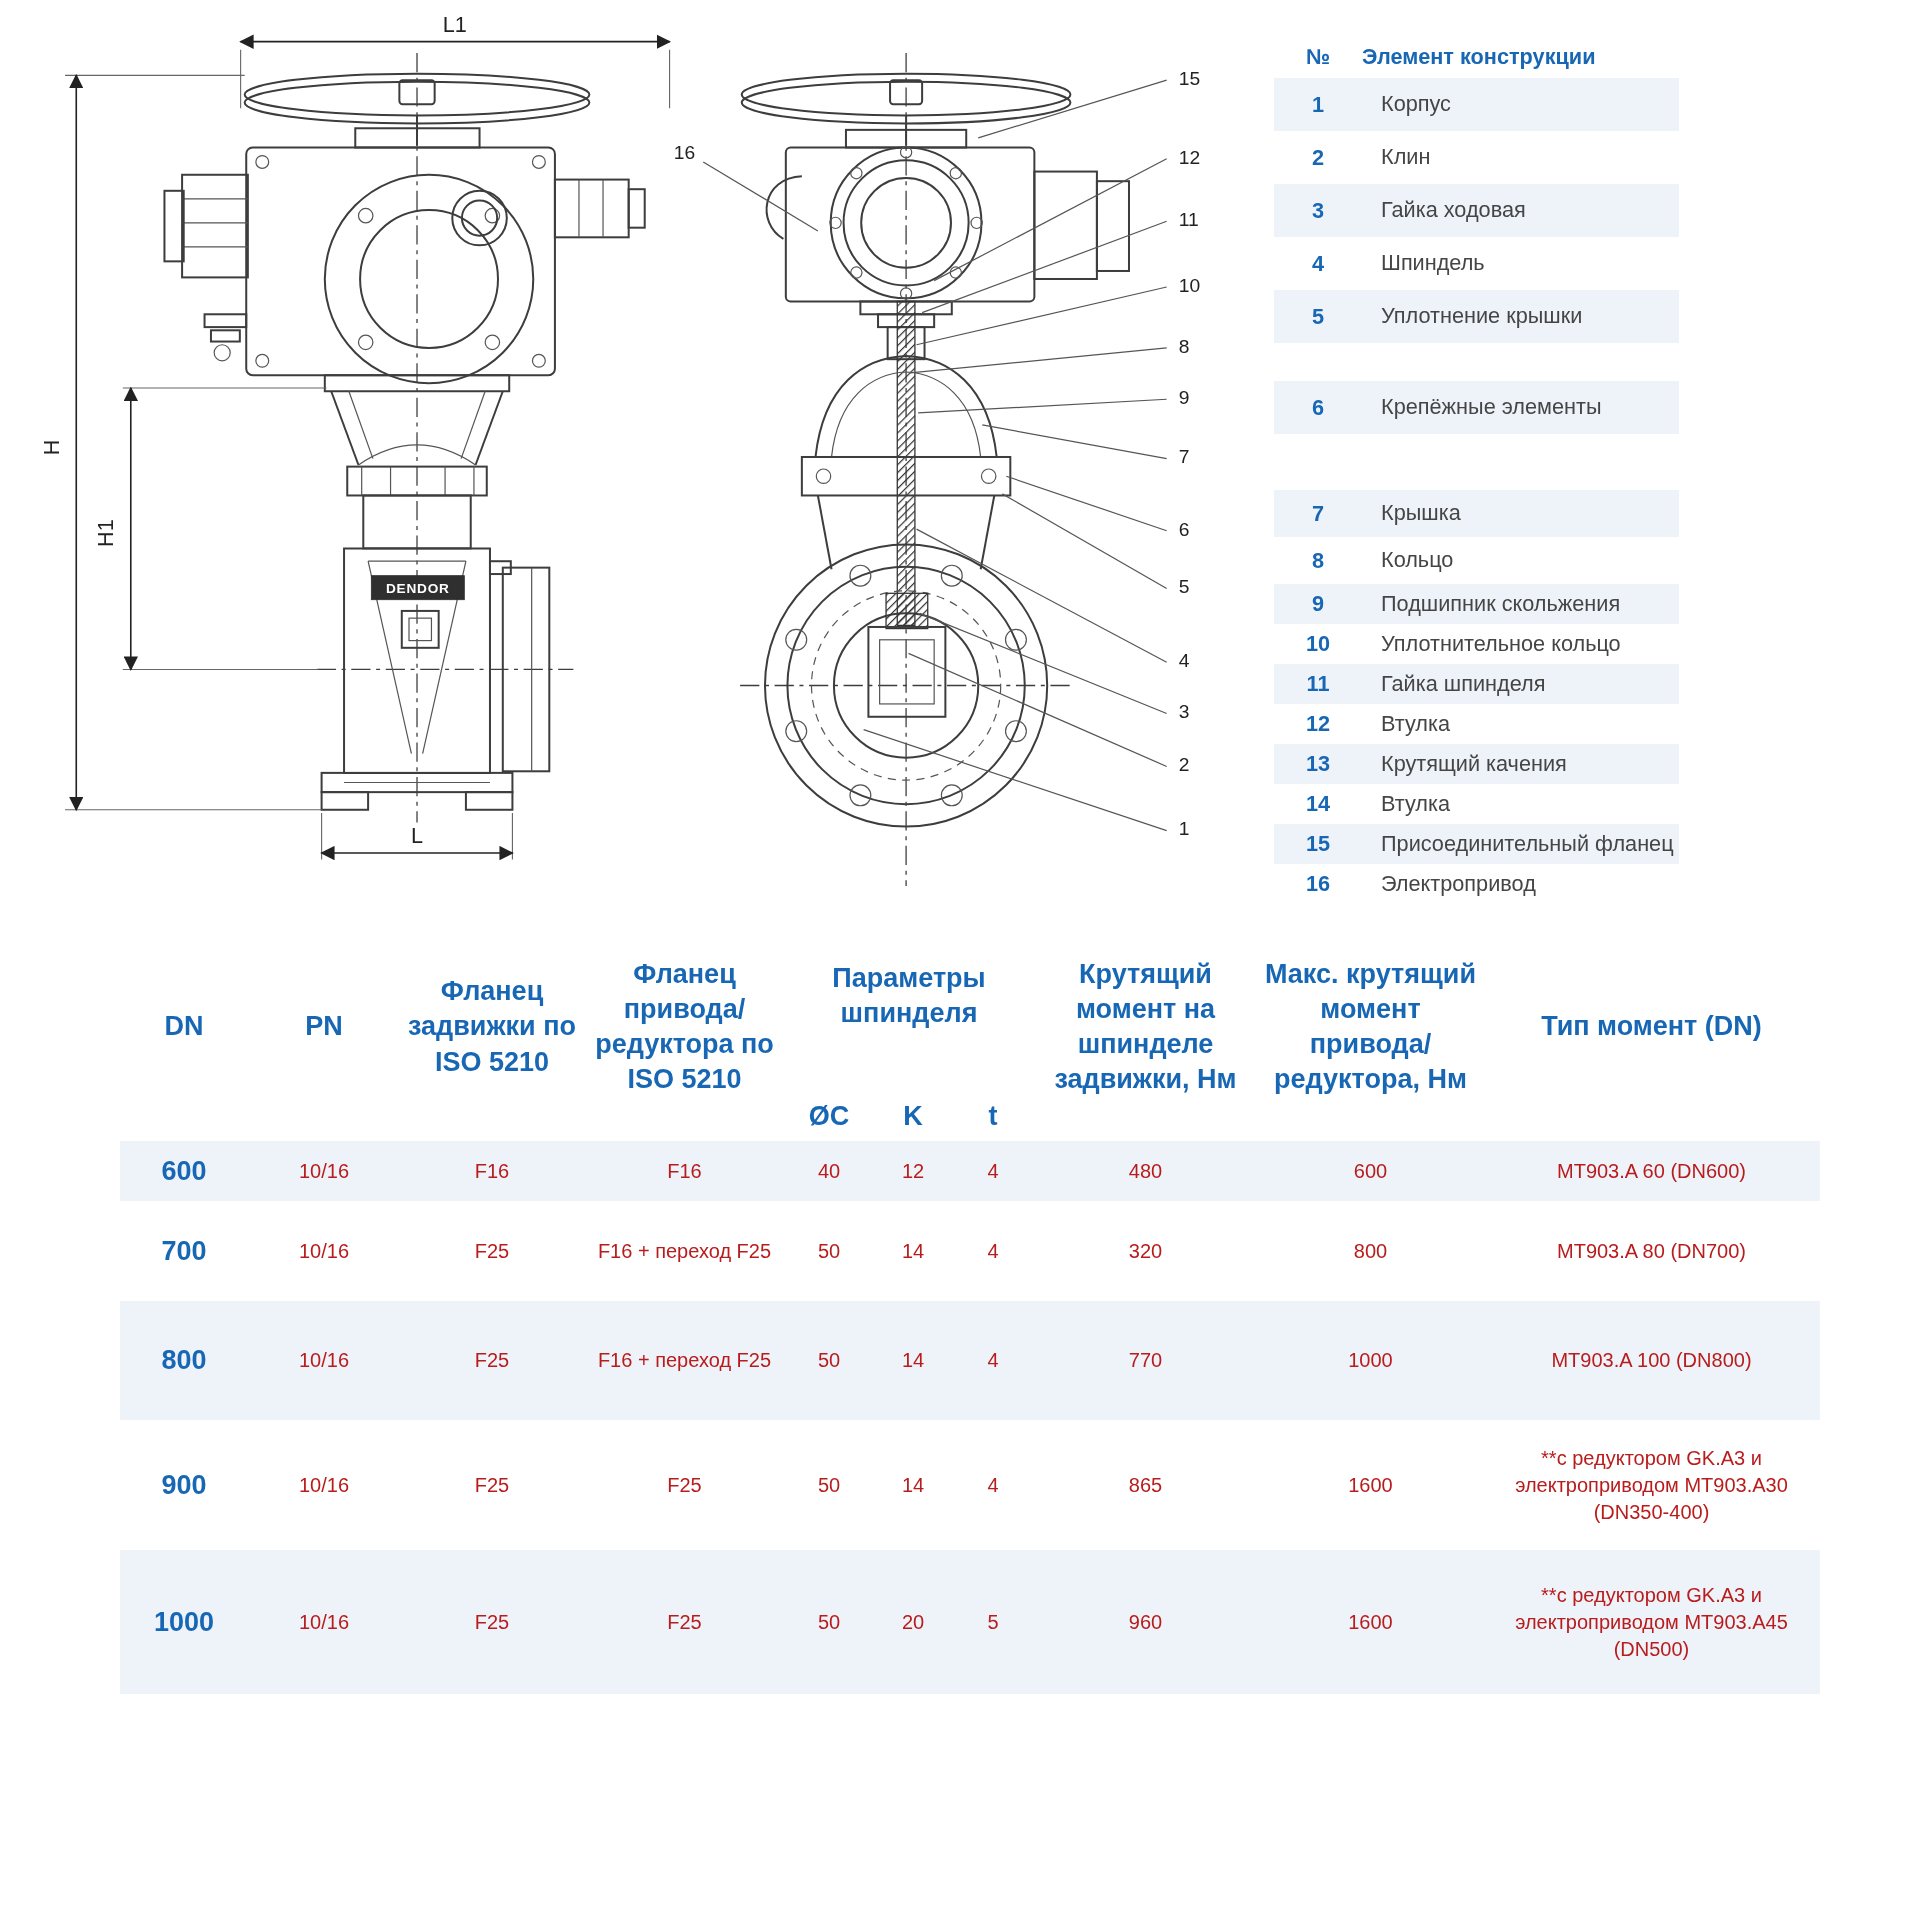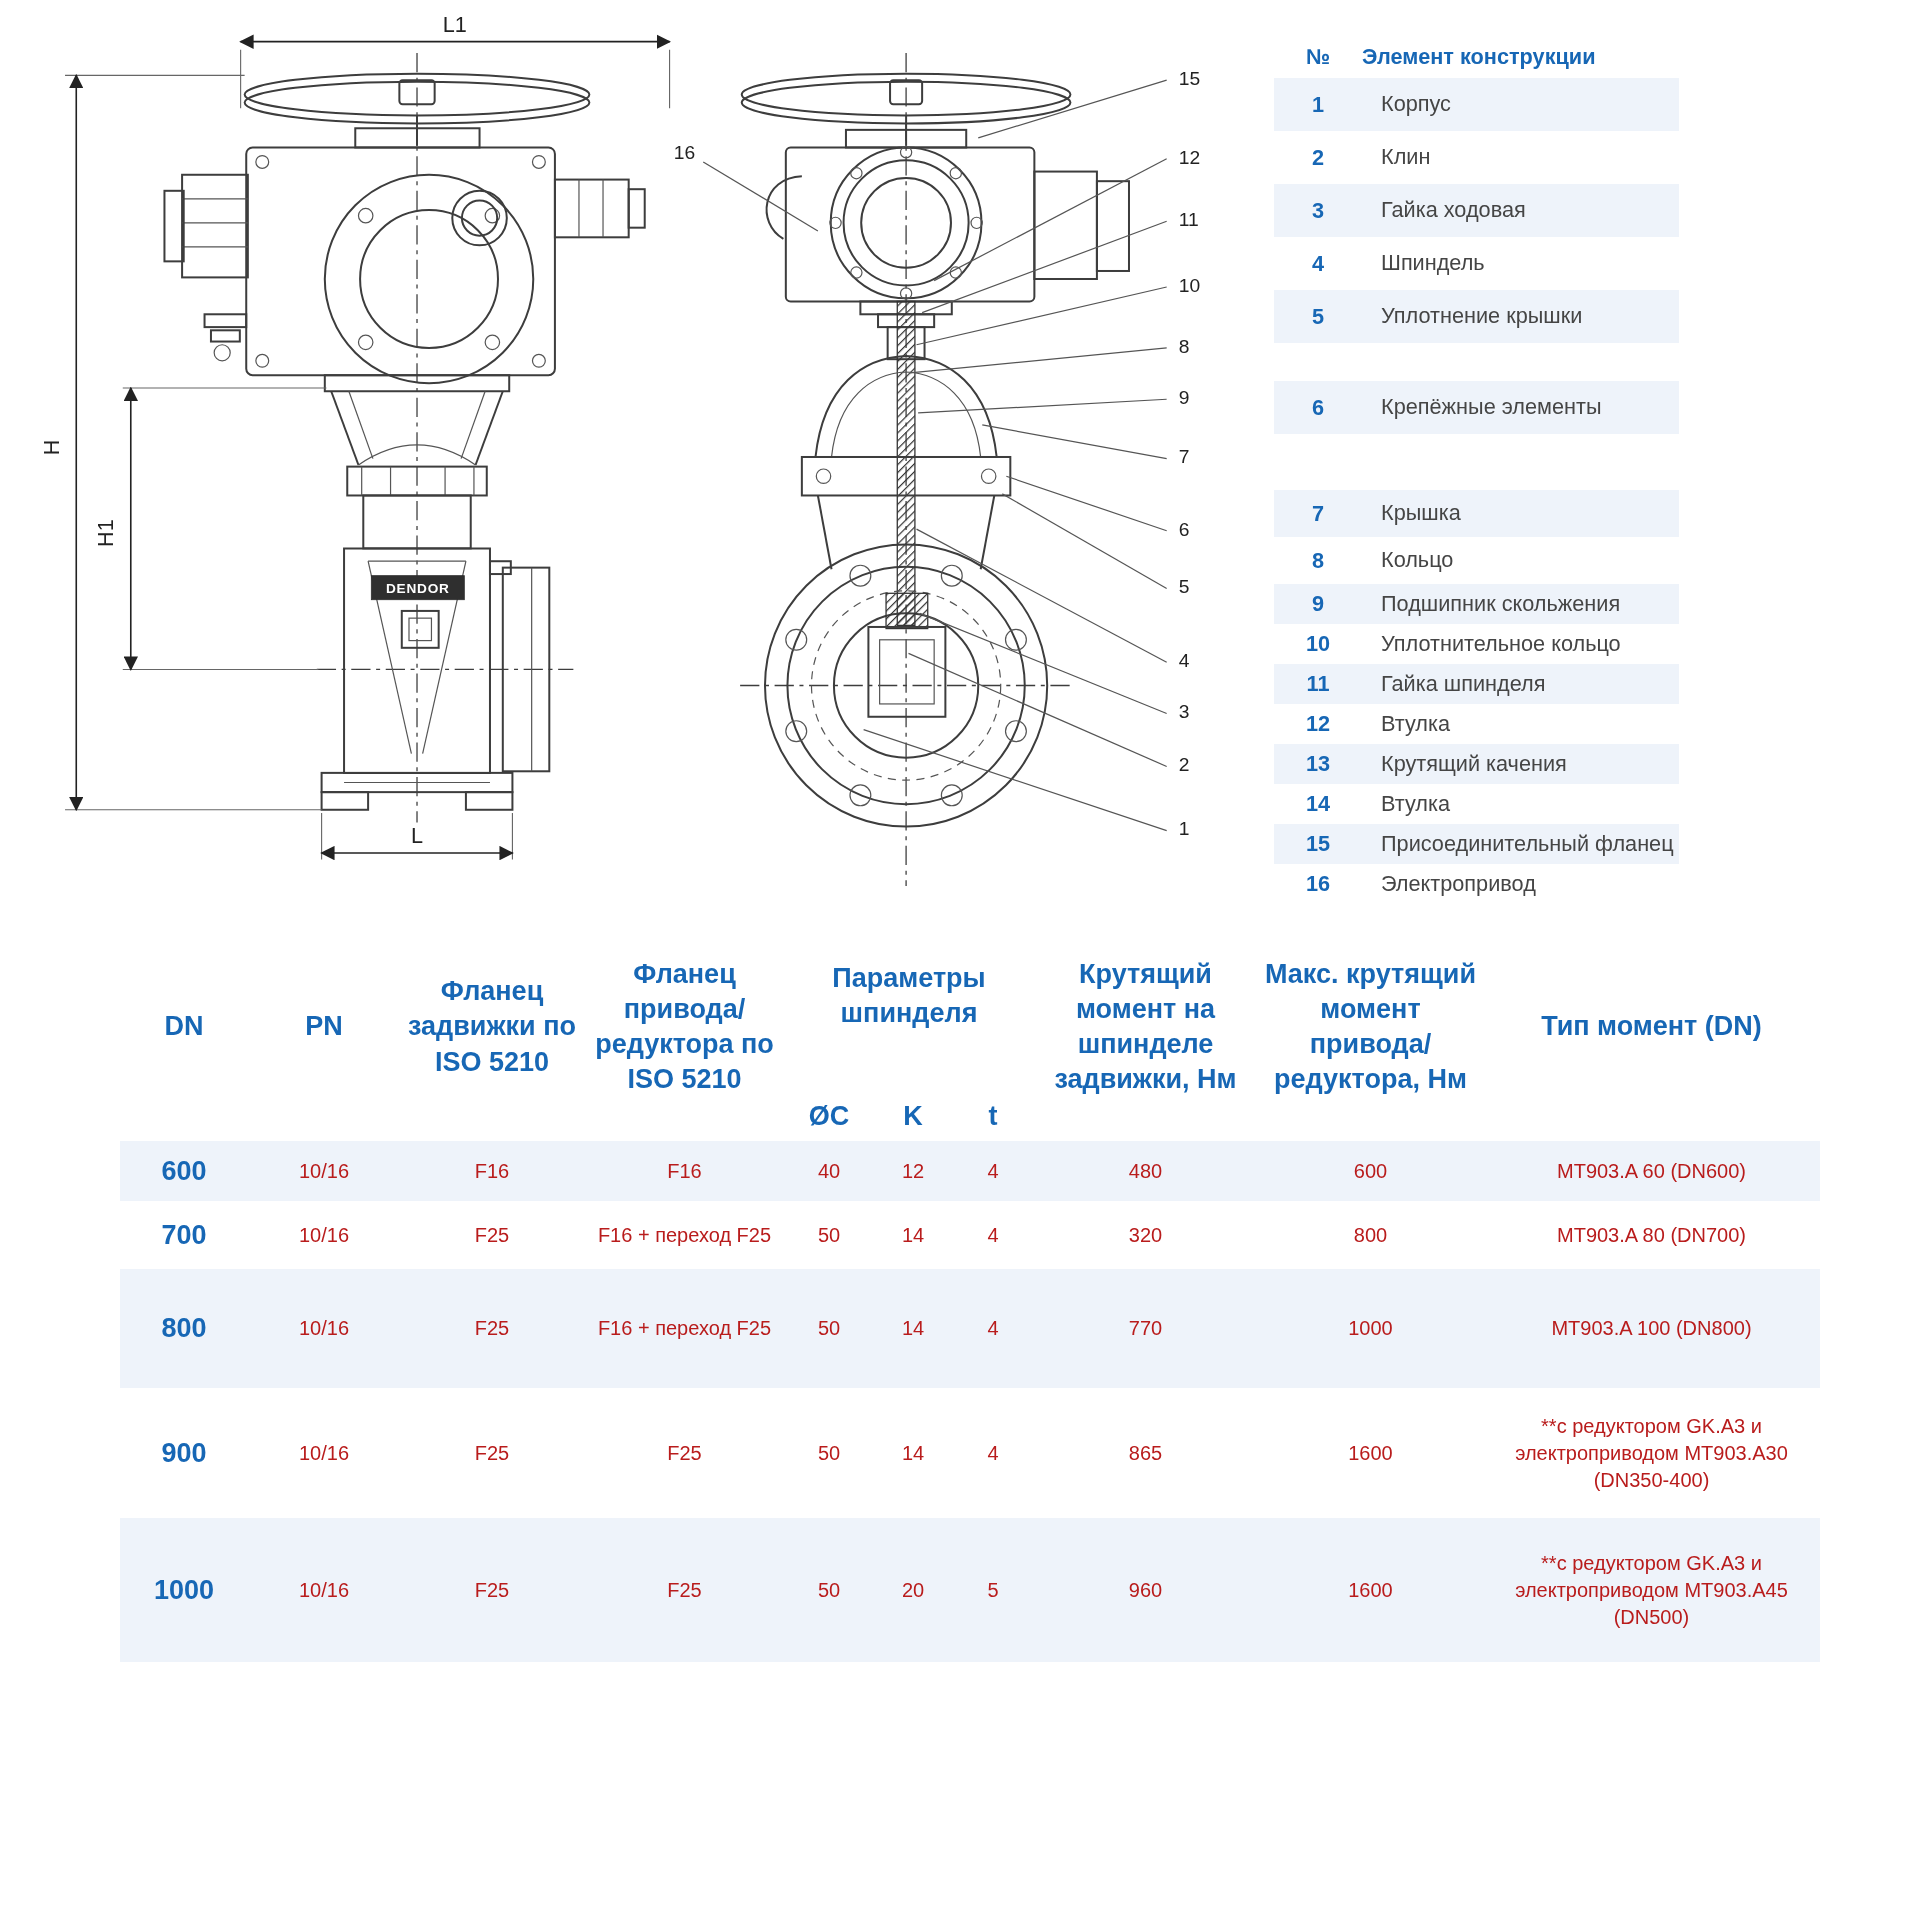--- a/index.html
+++ b/index.html
@@ -370,21 +370,21 @@
         <td>10/16</td>
         <td>F16</td>
         <td>F16</td>
         <td>40</td>
         <td>12</td>
         <td>4</td>
         <td>480</td>
         <td>600</td>
         <td>MT903.A 60 (DN600)</td>
       </tr>
-      <tr style="height:68px">
+      <tr style="height:100px">
         <td class="dn">700</td>
         <td>10/16</td>
         <td>F25</td>
         <td>F16 + переход F25</td>
         <td>50</td>
         <td>14</td>
         <td>4</td>
         <td>320</td>
         <td>800</td>
         <td>MT903.A 80 (DN700)</td>

